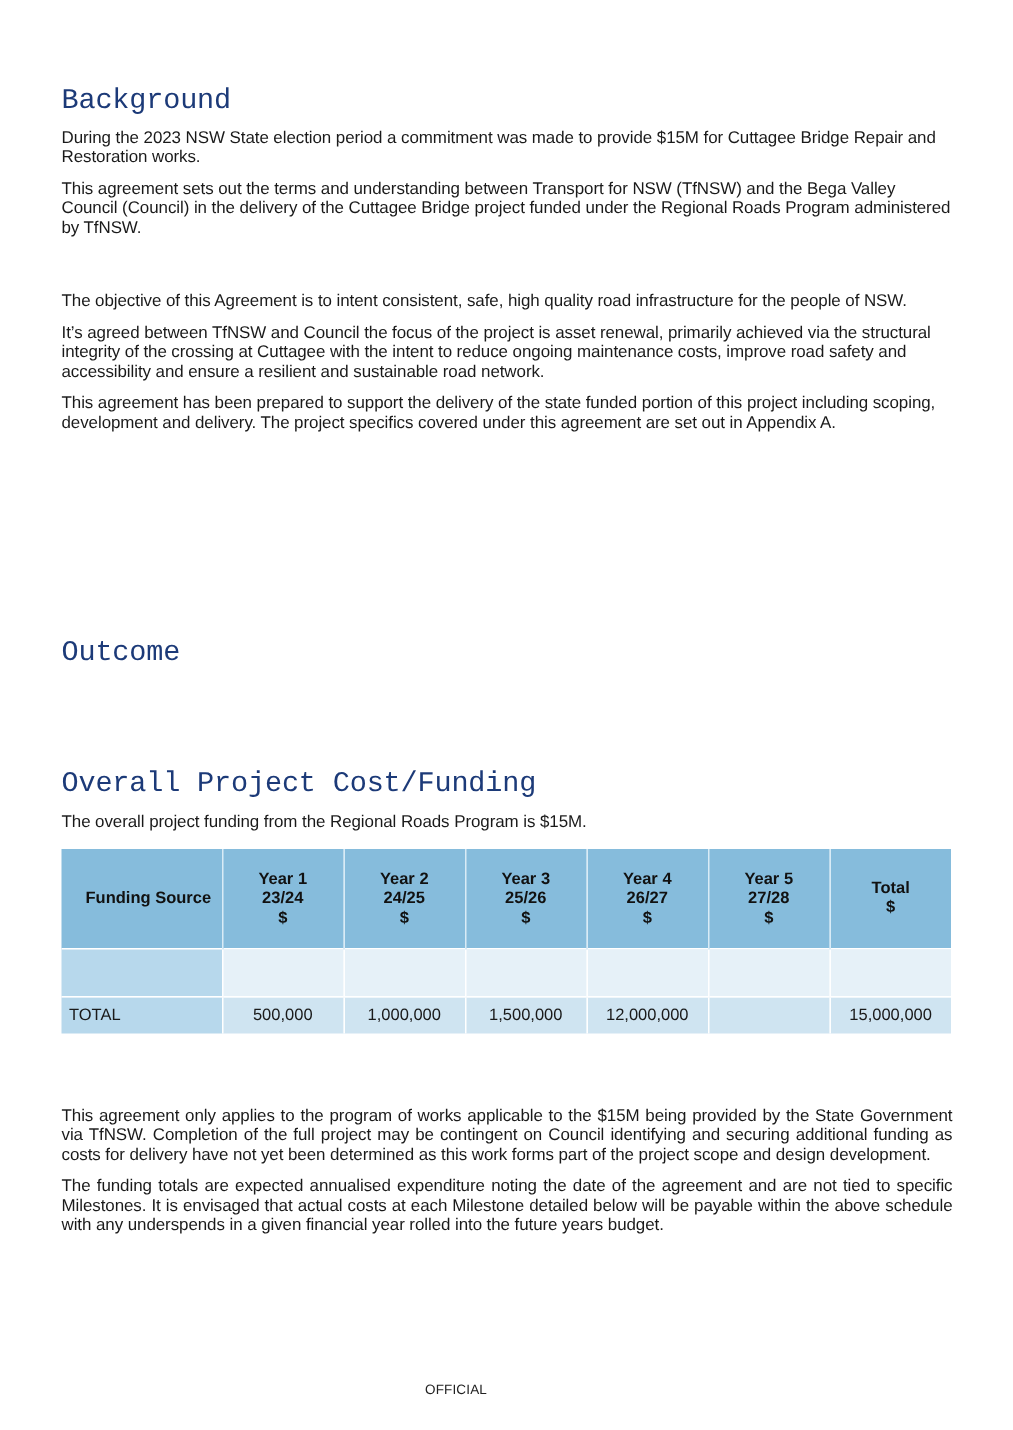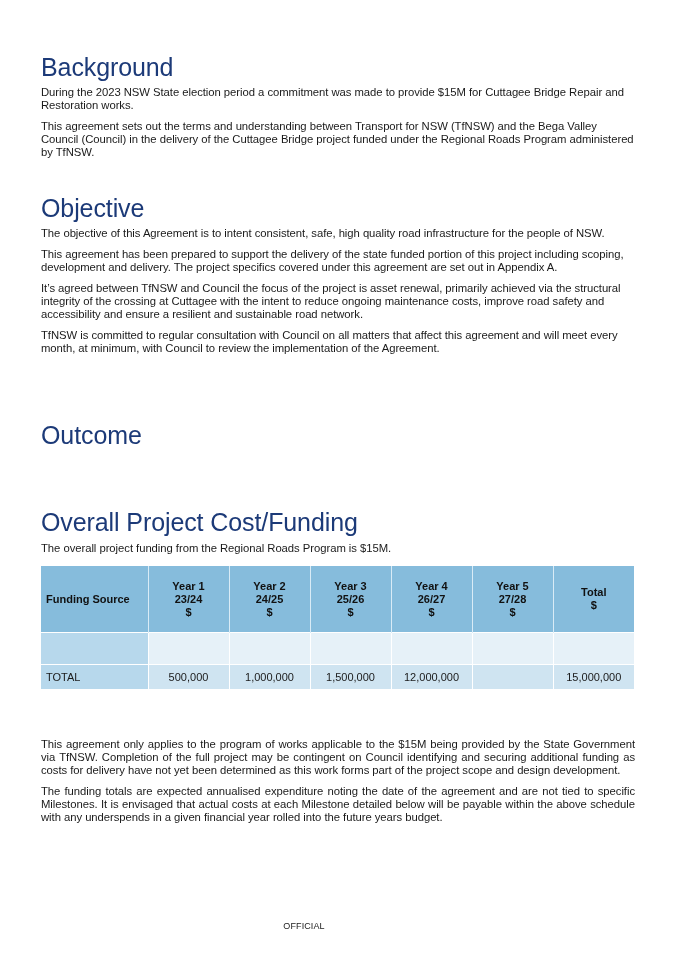--- a/index.html
+++ b/index.html
@@ -2,22 +2,22 @@
 <html><head>
 <meta charset="utf-8">
 <style>
   html, body { margin: 0; padding: 0; background: #ffffff; }
   body {
     width: 675px; height: 953px; position: relative; overflow: hidden;
     font-family: "Liberation Sans", sans-serif; color: #1a1a1a;
   }
   .page { position: absolute; left: 41px; top: 0; width: 594px; }
   h2 {
-    font-family: Liberation Sans, sans-serif;
-    font-weight: normal; color: #1c3a78; font-size: 25px;
+    font-family: Liberation Mono, monospace;
+    font-weight: normal; color: #1c3a78; font-size: 19px;
     margin: 0; line-height: 26px; letter-spacing: -0.1px;
   }
   p {
     margin: 0; font-size: 11.3px; line-height: 13px; color: #1a1a1a;
     letter-spacing: -0.05px;
   }
   p + p { margin-top: 8px; }
   .just { text-align: justify; }
   #sec-background { position: absolute; top: 54px; }
   #sec-background h2 { margin-bottom: 6px; }
@@ -34,21 +34,21 @@
     border-collapse: collapse; width: 593px; table-layout: fixed;
     font-size: 11px;
   }
   table.funding col.c0 { width: 107px; }
   table.funding col.cn { width: 81px; }
   table.funding th {
     background: #86bcdc; color: #111; font-weight: bold;
     height: 66px; padding: 0; vertical-align: middle;
     border-left: 1px solid #d9ebf6; line-height: 13px;
   }
-  table.funding th:first-child { border-left: none; text-align: left; padding-left: 5px; }
+  table.funding th:first-child { border-left: none; text-align: left; padding-left: 16px; }
   table.funding td {
     padding: 0; vertical-align: middle; text-align: center;
     border-left: 1px solid #ffffff; border-top: 1px solid #ffffff;
   }
   table.funding td:first-child { text-align: left; padding-left: 5px; border-left: none; background: #b7d8ec !important; }
   table.funding tr.r1 td { background: #cfe4f1; height: 22px; }
   table.funding tr.r2 td { background: #e6f1f8; height: 31px; }
   table.funding tr.r3 td { background: #cfe4f1; height: 24px; }
 
   .footer {
@@ -62,25 +62,23 @@
 
 <div class="page">
 
   <section id="sec-background">
     <h2>Background</h2>
     <p>During the 2023 NSW State election period a commitment was made to provide $15M for Cuttagee Bridge Repair and Restoration works.</p>
     <p>This agreement sets out the terms and understanding between Transport for NSW (TfNSW) and the Bega Valley Council (Council) in the delivery of the Cuttagee Bridge project funded under the Regional Roads Program administered by TfNSW.</p>
   </section>
 
   <section id="sec-objective">
-    <h2>Objective</h2>
     <p>The objective of this Agreement is to intent consistent, safe, high quality road infrastructure for the people of NSW.</p>
+    <p>It’s agreed between TfNSW and Council the focus of the project is asset renewal, primarily achieved via the structural integrity of the crossing at Cuttagee with the intent to reduce ongoing maintenance costs, improve road safety and accessibility and ensure a resilient and sustainable road network.</p>
     <p>This agreement has been prepared to support the delivery of the state funded portion of this project including scoping, development and delivery. The project specifics covered under this agreement are set out in Appendix A.</p>
-    <p>It’s agreed between TfNSW and Council the focus of the project is asset renewal, primarily achieved via the structural integrity of the crossing at Cuttagee with the intent to reduce ongoing maintenance costs, improve road safety and accessibility and ensure a resilient and sustainable road network.</p>
-    <p>TfNSW is committed to regular consultation with Council on all matters that affect this agreement and will meet every month, at minimum, with Council to review the implementation of the Agreement.</p>
   </section>
 
   <section id="sec-outcome">
     <h2>Outcome</h2>
   </section>
 
   <section id="sec-funding">
     <h2>Overall Project Cost/Funding</h2>
     <p>The overall project funding from the Regional Roads Program is $15M.</p>
 

